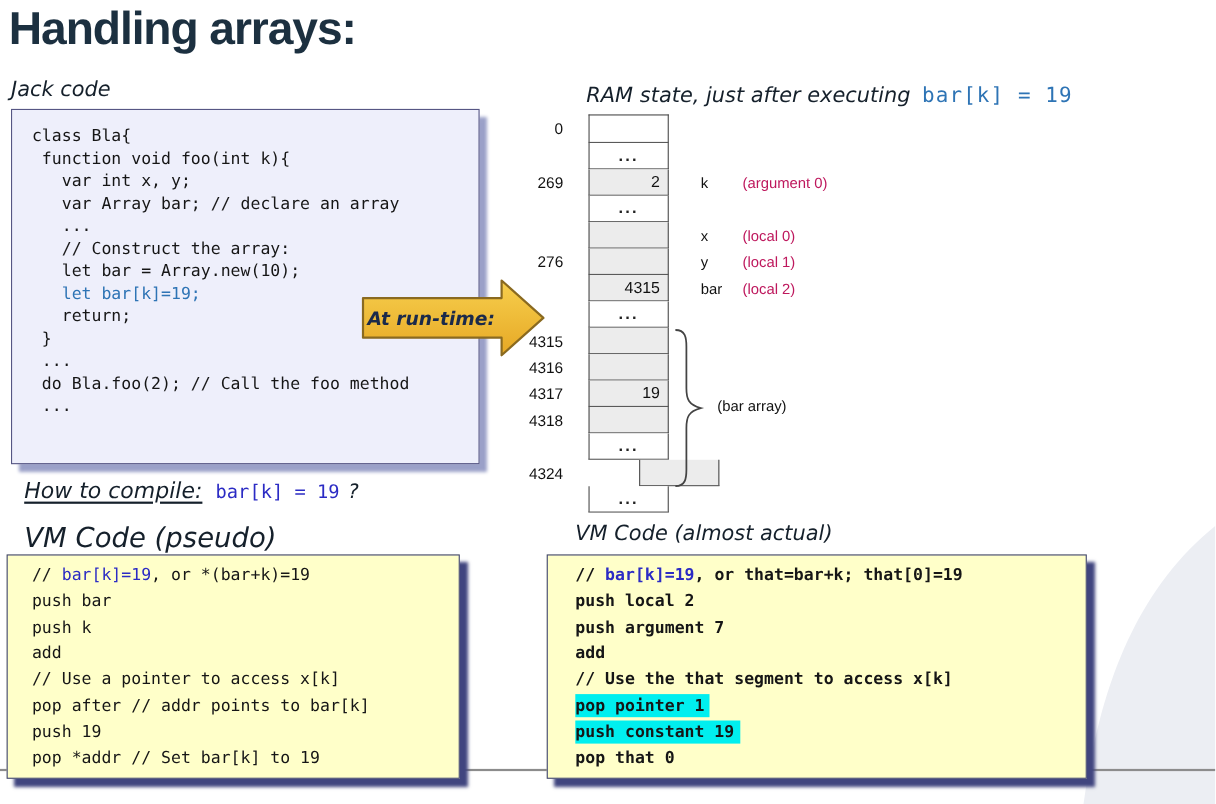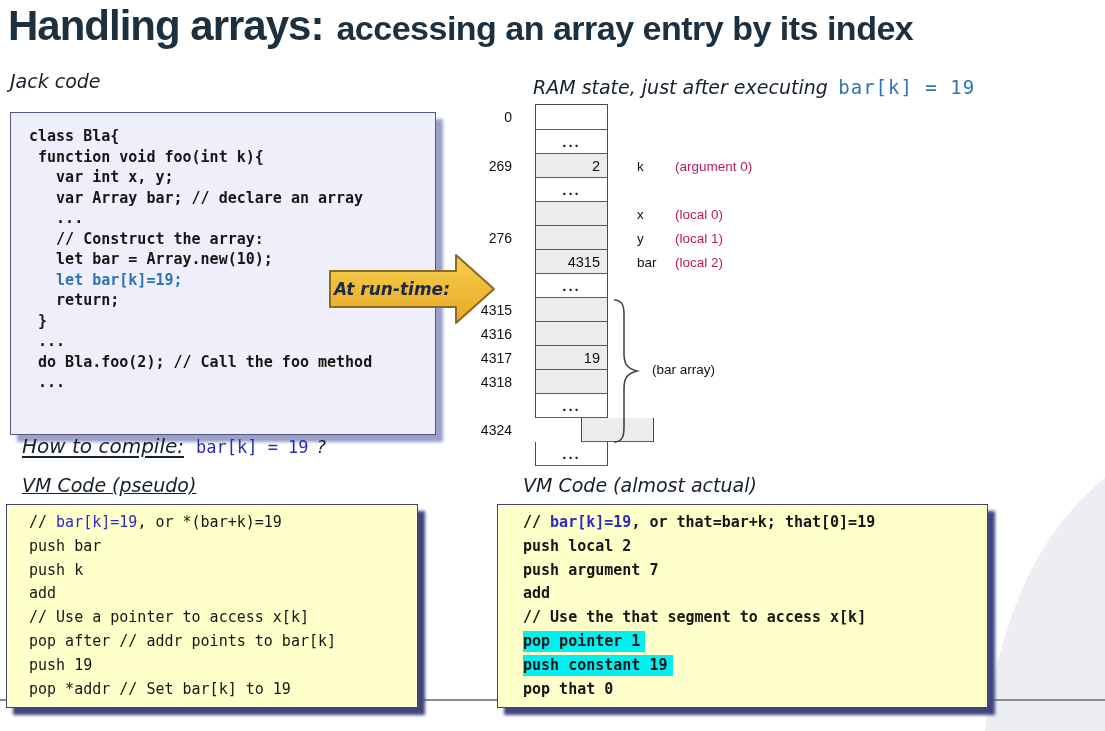--- a/index.html
+++ b/index.html
@@ -14,26 +14,26 @@
   .divider{position:absolute; left:0; top:699px; width:1105px; height:2px;
     background:var(--divider); z-index:1;}
   
   .title{position:absolute; left:8px; top:2px; display:flex; align-items:baseline; gap:13px;
     color:var(--accent-title); font-weight:bold; white-space:nowrap; z-index:2;}
   .t-main{font-size:42px; letter-spacing:-1px;}
   .t-sub{font-size:34px; letter-spacing:-0.5px;}
   
   .hand{font-family:"DejaVu Sans", sans-serif; font-style:italic; color:var(--label-ink);}
   .label-jack{position:absolute; left:10px; top:70px; font-size:19px; z-index:2;}
-  .label-pseudo{position:absolute; left:22px; top:474px; font-size:19px; z-index:2;text-decoration:underline;}
+  .label-pseudo{position:absolute; left:22px; top:474px; font-size:25px; z-index:2;}
   .label-actual{position:absolute; left:503px; top:474px; font-size:19px; z-index:2;margin-left:20px;}
   
-  .jack-box{position:absolute; left:10px; top:112px; width:424px; height:321px;
+  .jack-box{position:absolute; left:10px; top:99px; width:424px; height:321px;
     background:var(--jack-box-bg); border:1px solid var(--jack-box-border);
-    box-shadow:7px 7px 3px var(--jack-box-shadow); z-index:2;font-weight:bold;}
+    box-shadow:7px 7px 3px var(--jack-box-shadow); z-index:2;}
   .code{font-family:"DejaVu Sans Mono", monospace; color:var(--ink);}
   .jack-code{padding:13px 0 0 18px; font-size:15px; line-height:20.5px;}
   .code-line{white-space:pre;}
   .seg-steel{color:var(--steel-blue);}
   .seg-royal{color:var(--royal-blue);}
   
   .arrow{position:absolute; left:328px; top:252px; z-index:3;}
   
   .ram-header{position:absolute; left:533px; top:76px; white-space:nowrap; z-index:2;}
   .ram-header .hand{font-size:19px;}
@@ -79,21 +79,20 @@
 <div class="stage">
 
   <svg class="swoosh" width="1105" height="731">
     <path id="swoosh-path" d="M985,731 C998,635 1028,540 1105,478 L1105,731 Z" fill="#ECEEF3"></path>
   </svg>
 
   <div class="divider"></div>
 
   <div class="title">
     <span class="t-main">Handling arrays:</span>
-    <span class="t-sub">accessing an array entry by its index</span>
   </div>
 
   <div class="hand label-jack">Jack code</div>
 
   <div class="jack-box">
     <div id="jack-code" class="code jack-code">
         <div class="code-line"><span>class Bla{</span></div>
         <div class="code-line"><span> function void foo(int k){</span></div>
         <div class="code-line"><span>   var int x, y;</span></div>
         <div class="code-line"><span>   var Array bar; // declare an array</span></div>

